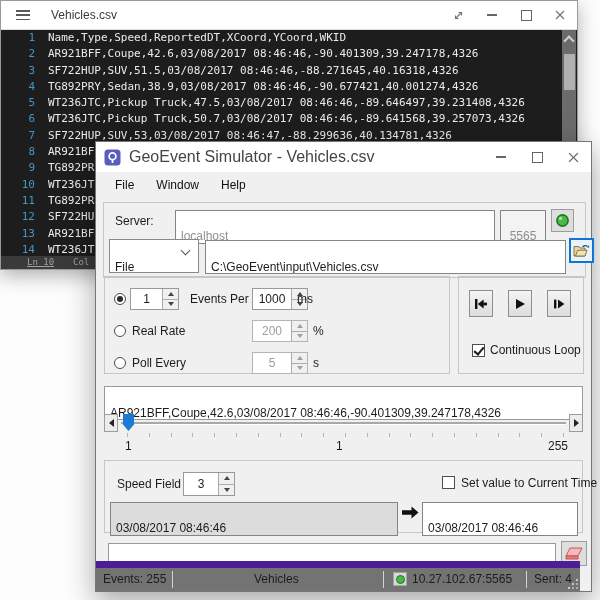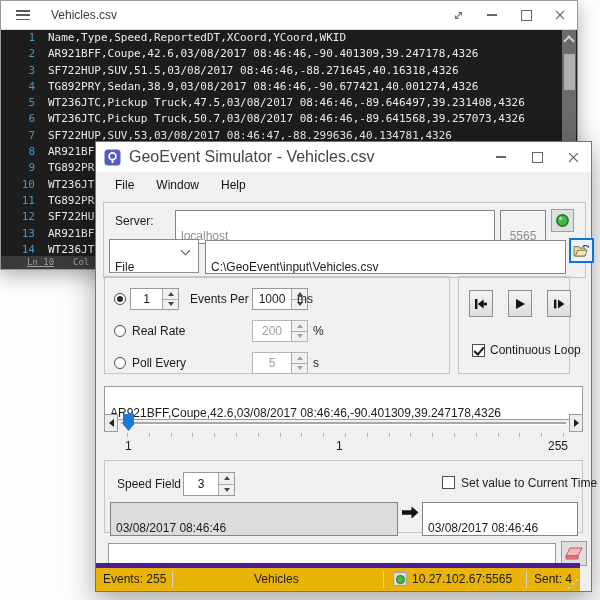--- a/index.html
+++ b/index.html
@@ -55,21 +55,21 @@
   .checkbox{position:absolute;width:13px;height:13px;border:1px solid #4e4e4e;background:#fff;box-sizing:border-box;}
   .checkbox.checked::after{content:"";position:absolute;left:2.5px;top:0px;width:4px;height:8px;border-right:2px solid #1c1c1c;border-bottom:2px solid #1c1c1c;transform:rotate(40deg);}
   
   .pbtn{position:absolute;width:24px;height:27px;background:linear-gradient(#f4f4f4,#dddddd);border:1px solid #8e8e8e;box-sizing:border-box;display:flex;align-items:center;justify-content:center;}
   .sqbtn{position:absolute;background:#dedede;border:1px solid #9d9d9d;box-sizing:border-box;display:flex;align-items:center;justify-content:center;}
   
   .sl-track{position:absolute;height:2px;background:#a8a8a8;box-shadow:0 1px 0 #fff;}
   .sl-thumb{position:absolute;width:11px;height:17px;background:#1c7bd4;clip-path:polygon(0 0,100% 0,100% 62%,50% 100%,0 62%);}
   .sl-ticks{position:absolute;height:4px;background:repeating-linear-gradient(to right,#b3b3b3 0 1px,transparent 1px 21.8px);}
   
-  .statusbar{position:absolute;left:0;right:11px;bottom:0;height:23px;border-top:5px solid #4c1d95;background:#eab308;}
+  .statusbar{position:absolute;left:0;right:11px;bottom:0;height:23px;border-top:7px solid #4c1d95;background:#737373;}
   .sb-sep{position:absolute;top:3px;bottom:3px;width:1px;background:#d4d4d4;}
   .sb-text{position:absolute;top:4px;font-size:12px;color:#1c1c1c;white-space:nowrap;}
   .grip{position:absolute;right:2px;bottom:2px;width:10px;height:10px;}
   .grip::after{content:"";position:absolute;width:2px;height:2px;background:#ababab;right:0;bottom:0;
     box-shadow:-4px 0 #ababab,0 -4px #ababab,-8px 0 #c9c9c9,0 -8px #c9c9c9,-4px -4px #c9c9c9;}
 </style>
 </head>
 <body>
 
 <div class="editor">
@@ -233,21 +233,21 @@
             <i class="tri-up"></i>
           </span>
           <span class="sbtn">
             <i class="tri-dn"></i>
           </span>
         </span>
     </div>
     <span class="label" style="left:208px;top:79px;">s</span>
   </div>
 
-  <div class="group" style="left:362px;top:134px;width:112px;height:98px;">
+  <div class="group" style="left:362px;top:134px;width:126px;height:98px;">
     <div class="pbtn" style="left:10px;top:13px;">
       <svg width="14" height="14" viewBox="0 0 14 14">
         <rect x="1" y="2" width="2.4" height="10" fill="#111"></rect>
         <polygon points="3.8,7 9.6,2.4 9.6,11.6" fill="#111"></polygon>
         <rect x="9.2" y="5.6" width="3.8" height="2.8" fill="#111"></rect>
       </svg>
     </div>
     <div class="pbtn" style="left:49px;top:13px;">
       <svg width="14" height="14" viewBox="0 0 14 14">
         <polygon points="3,2 12,7 3,12" fill="#111"></polygon>

